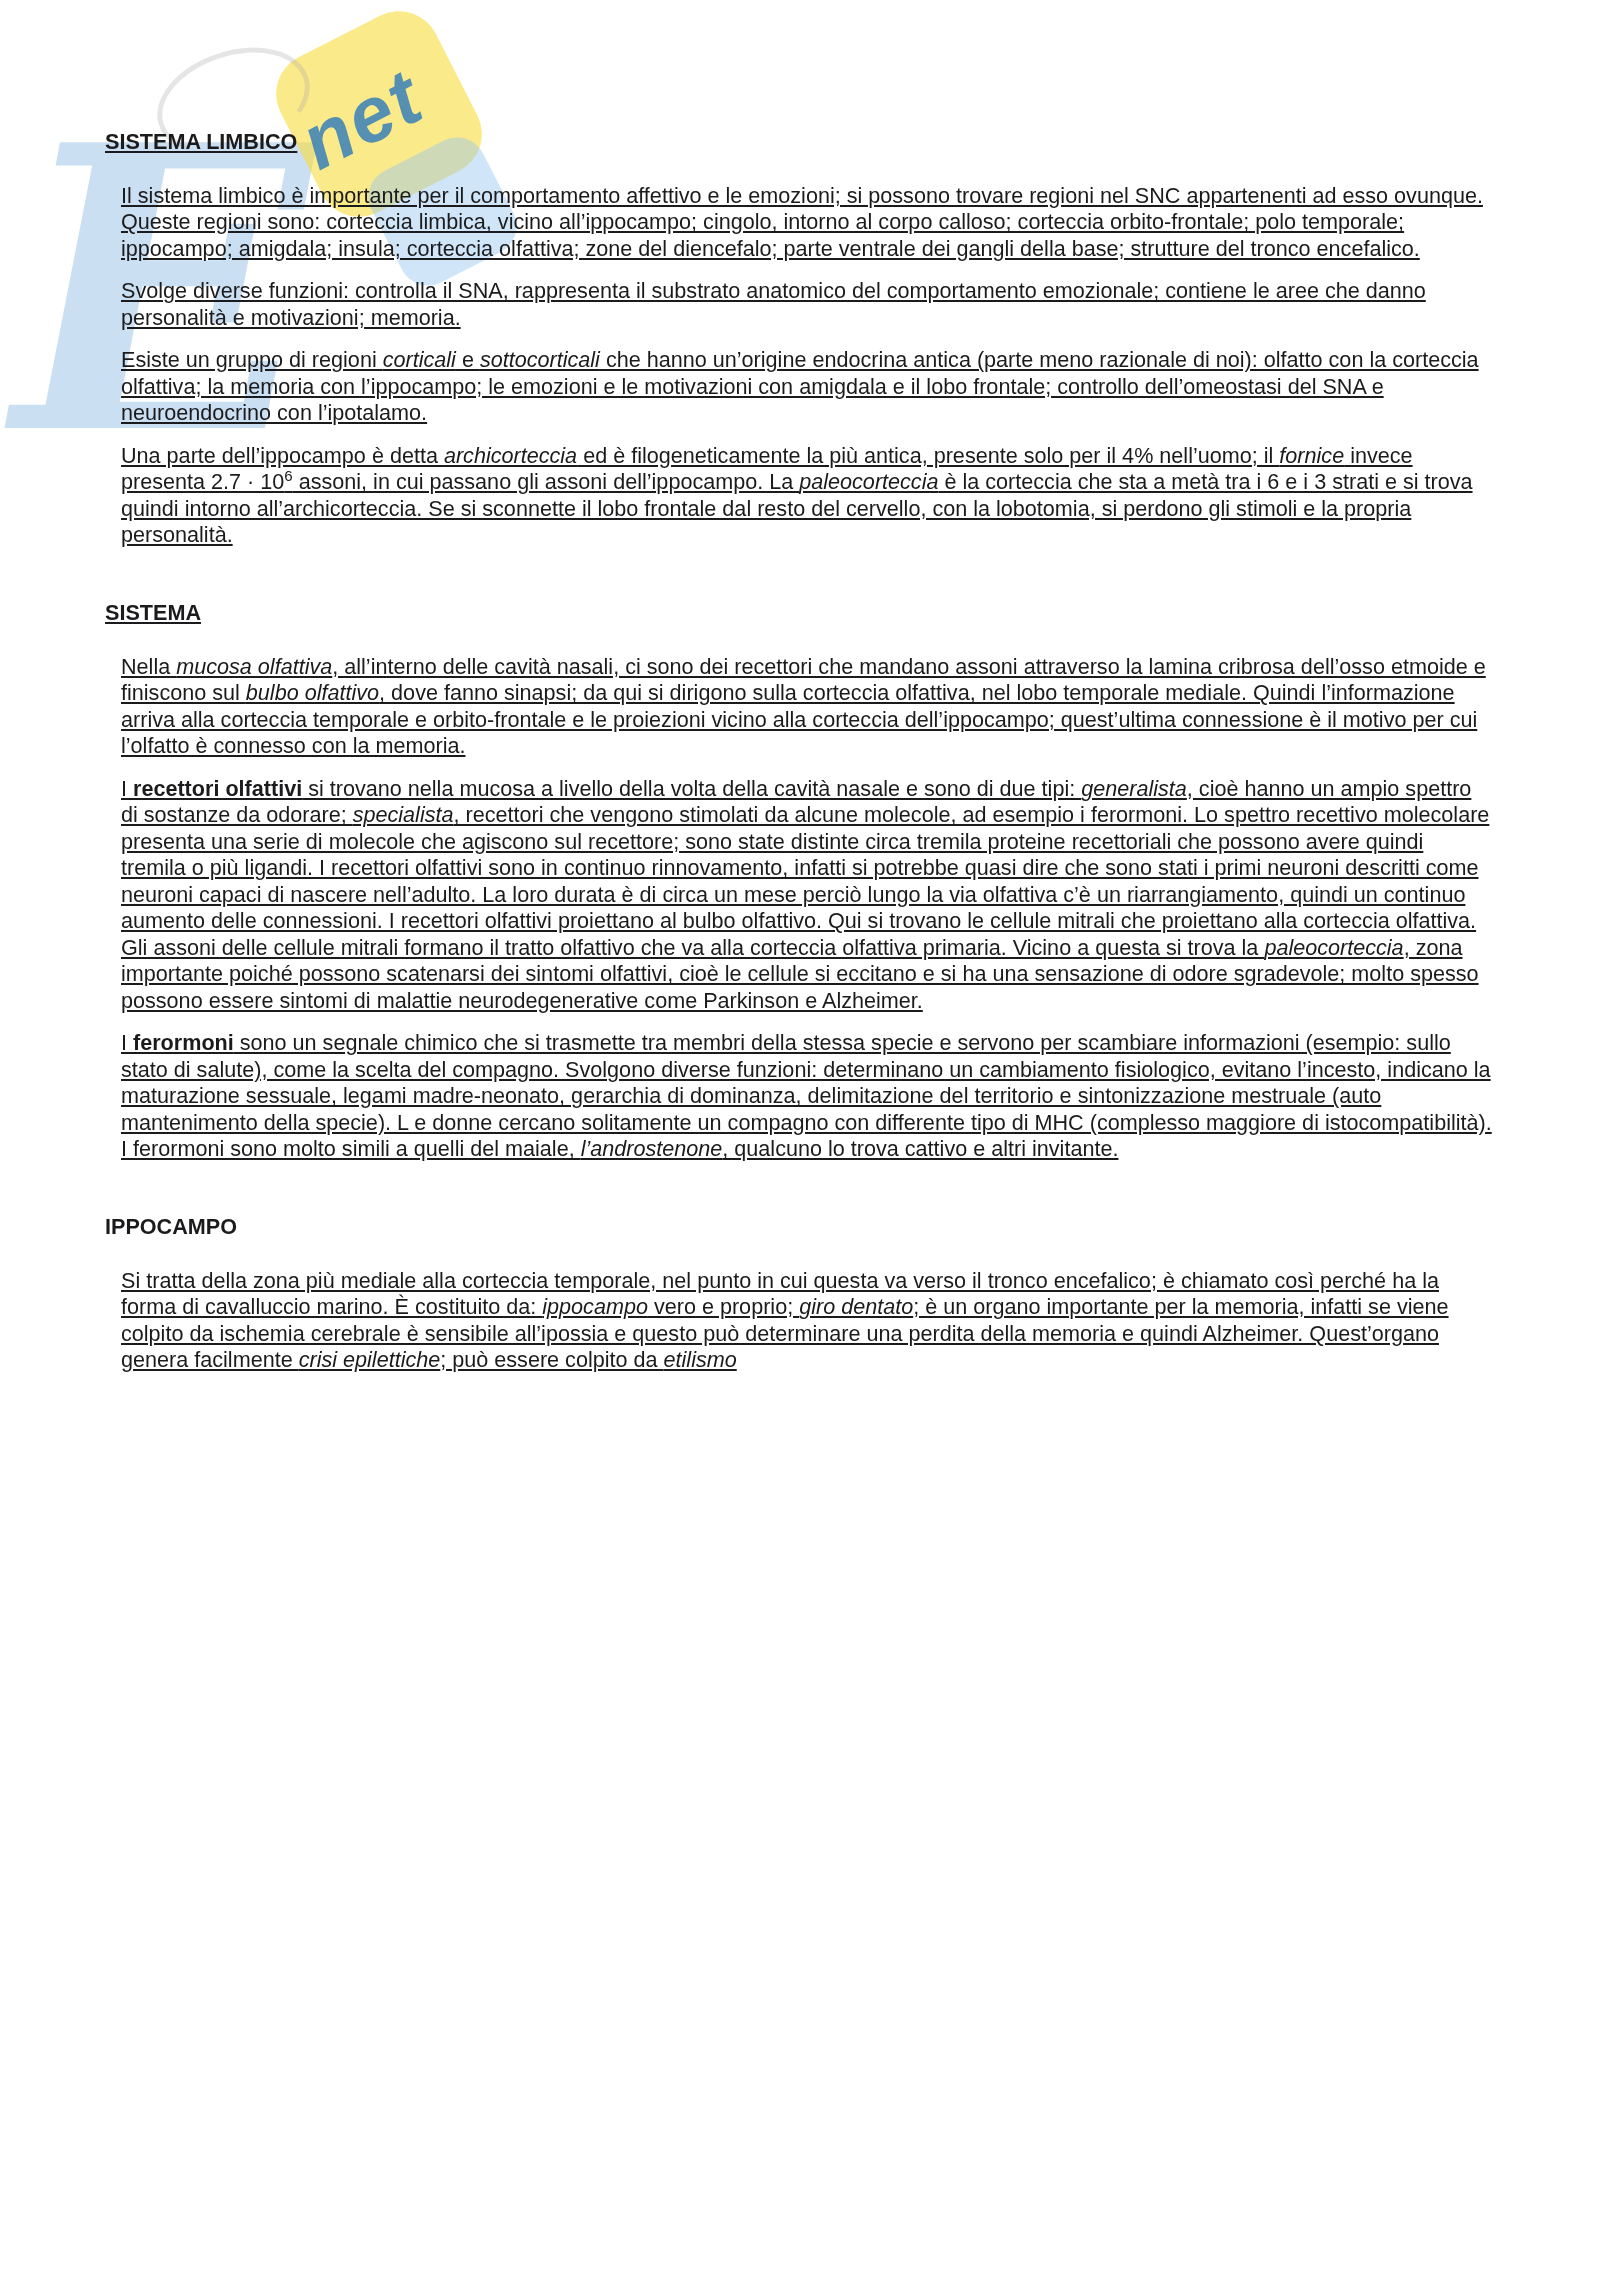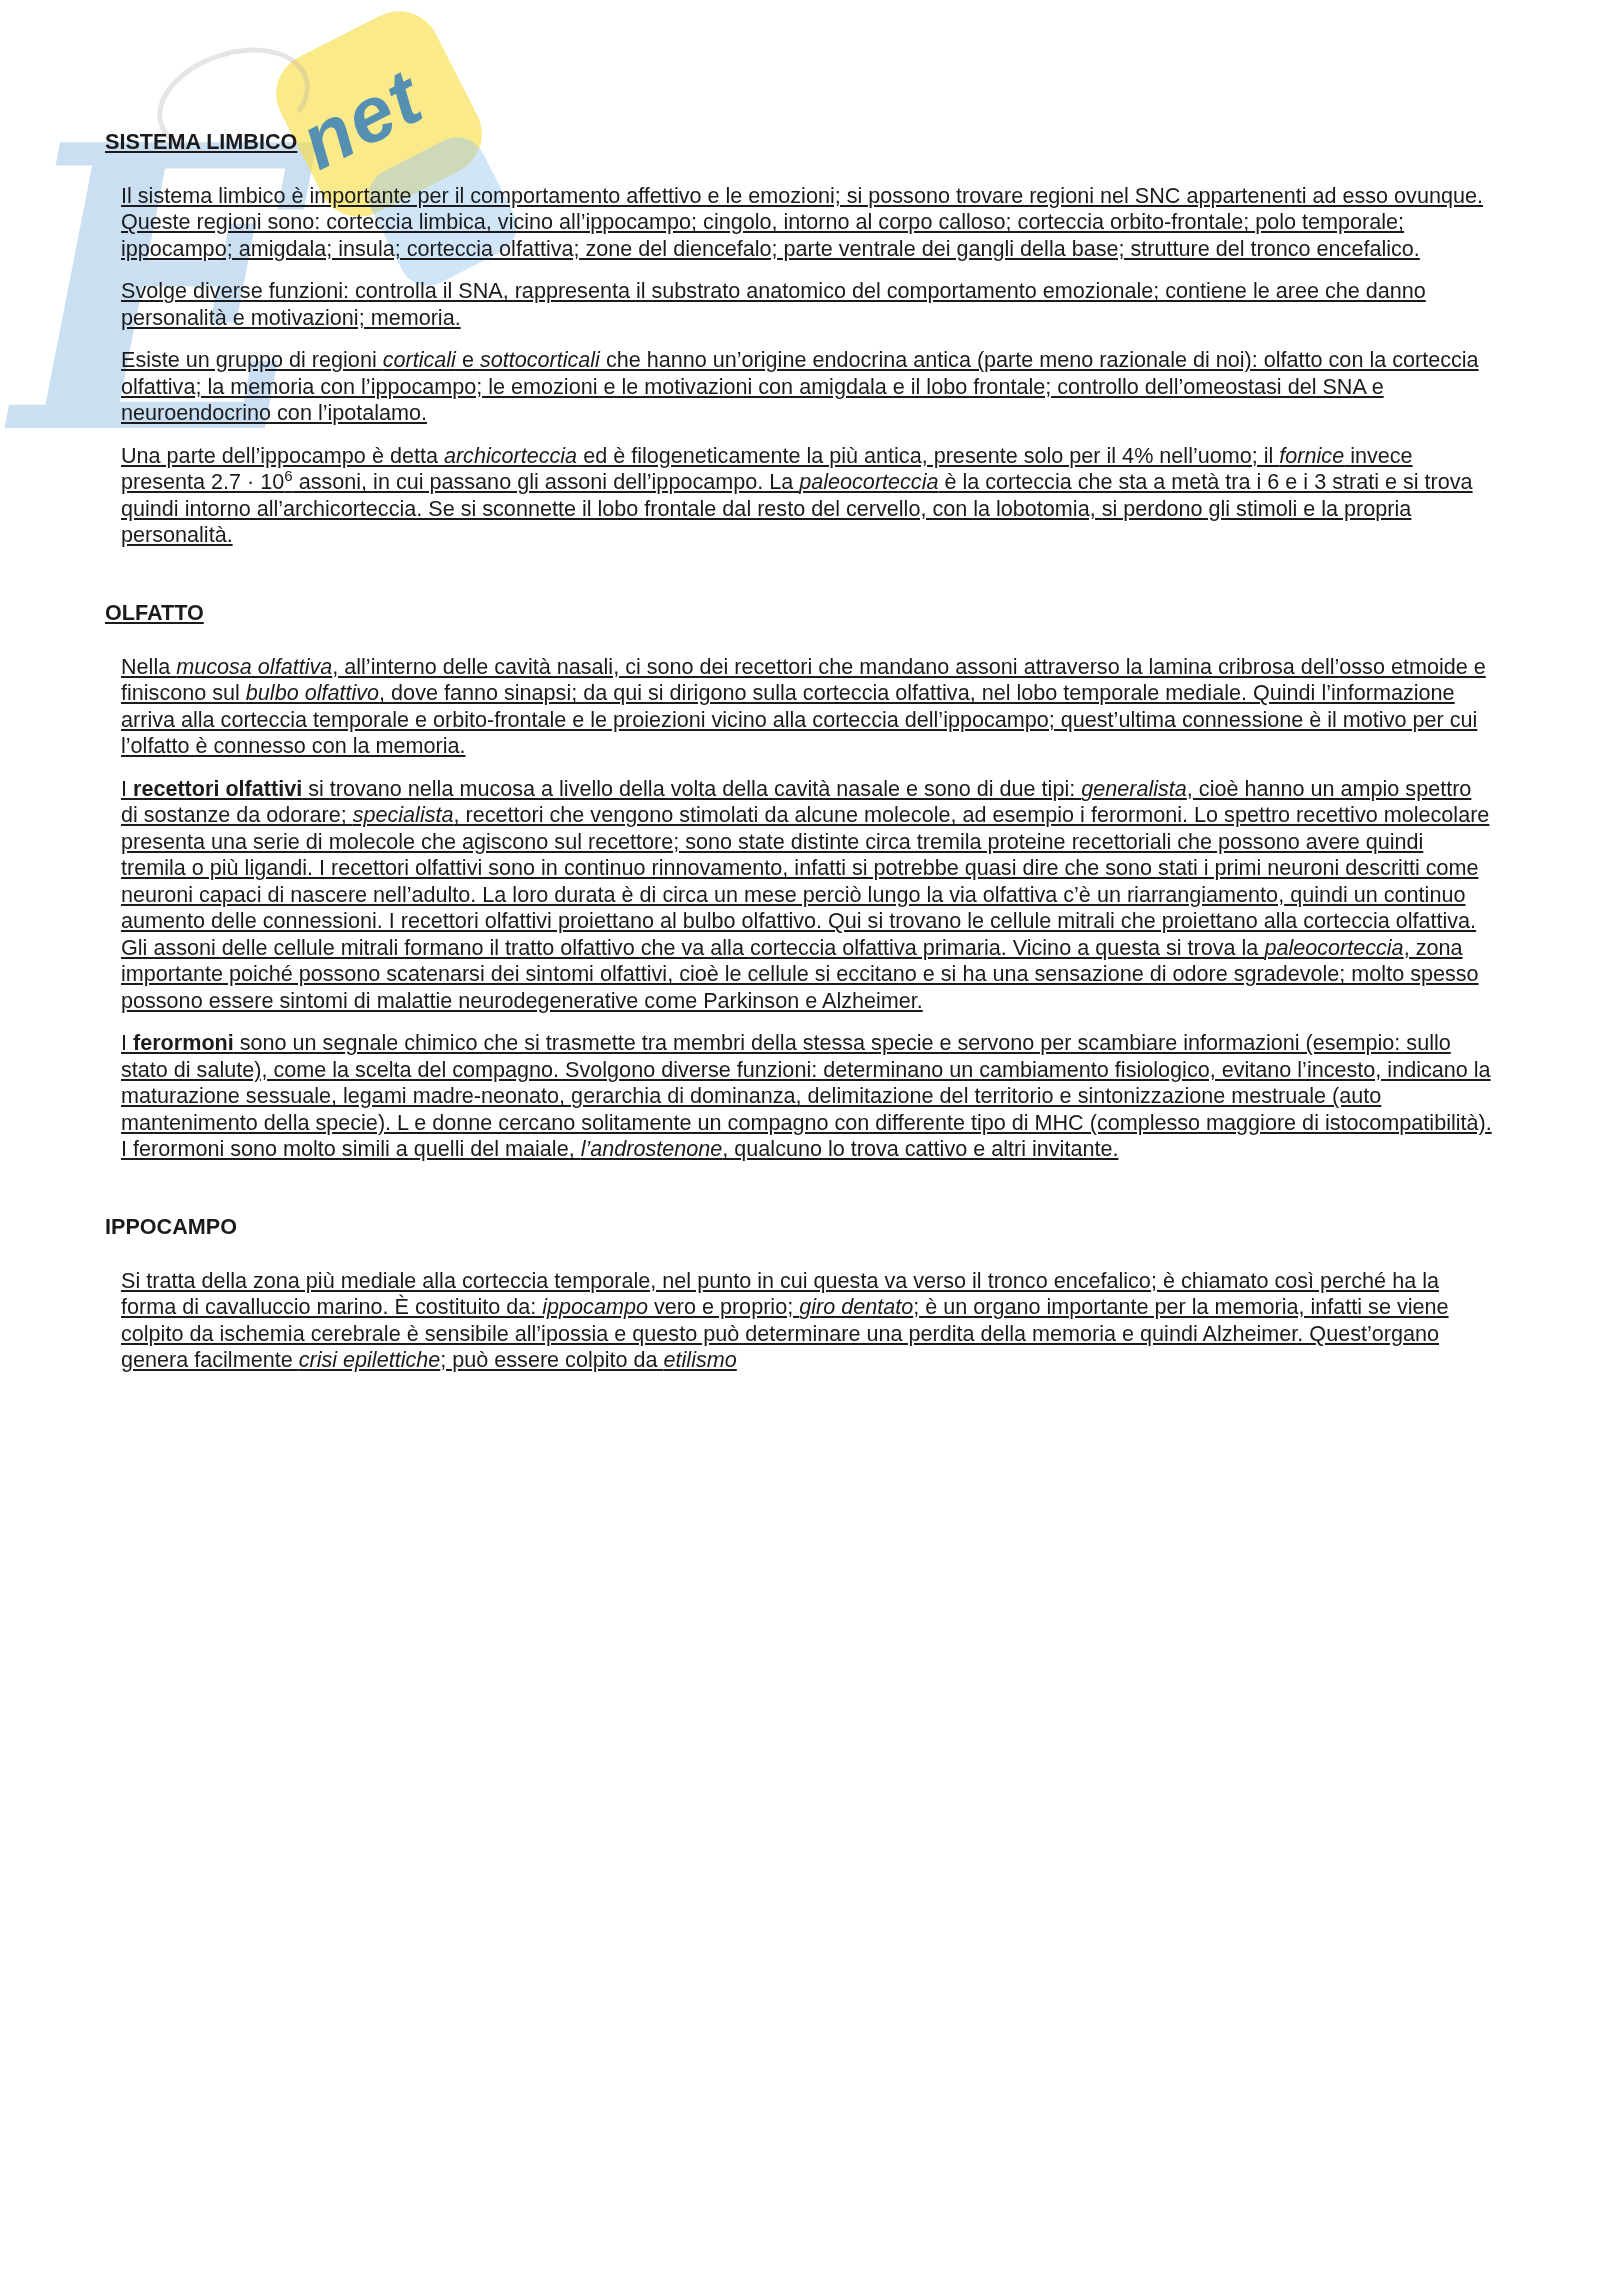--- a/index.html
+++ b/index.html
@@ -79,21 +79,21 @@
     <div class="wm-swirl"></div>
     <div class="wm-net">net</div>
   </div>
 
   <div class="content">
       <h2 class="heading u">SISTEMA LIMBICO</h2>
       <p><span>Il sistema limbico è importante per il comportamento affettivo e le emozioni; si possono trovare regioni nel SNC appartenenti ad esso ovunque. Queste regioni sono: corteccia limbica, vicino all’ippocampo; cingolo, intorno al corpo calloso; corteccia orbito-frontale; polo temporale; ippocampo; amigdala; insula; corteccia olfattiva; zone del diencefalo; parte ventrale dei gangli della base; strutture del tronco encefalico.</span></p>
       <p><span>Svolge diverse funzioni: controlla il SNA, rappresenta il substrato anatomico del comportamento emozionale; contiene le aree che danno personalità e motivazioni; memoria.</span></p>
       <p><span>Esiste un gruppo di regioni </span><span class="it">corticali</span><span> e </span><span class="it">sottocorticali</span><span> che hanno un’origine endocrina antica (parte meno razionale di noi): olfatto con la corteccia olfattiva; la memoria con l’ippocampo; le emozioni e le motivazioni con amigdala e il lobo frontale; controllo dell’omeostasi del SNA e neuroendocrino con l’ipotalamo.</span></p>
       <p><span>Una parte dell’ippocampo è detta </span><span class="it">archicorteccia</span><span> ed è filogeneticamente la più antica, presente solo per il 4% nell’uomo; il </span><span class="it">fornice</span><span> invece presenta 2.7 · 10</span><sup>6</sup><span> assoni, in cui passano gli assoni dell’ippocampo. La </span><span class="it">paleocorteccia</span><span> è la corteccia che sta a metà tra i 6 e i 3 strati e si trova quindi intorno all’archicorteccia. Se si sconnette il lobo frontale dal resto del cervello, con la lobotomia, si perdono gli stimoli e la propria personalità.</span></p>
-      <h2 class="heading u">OLFATTO</h2>
+      <h2 class="heading u">SISTEMA</h2>
       <p><span>Nella </span><span class="it">mucosa olfattiva</span><span>, all’interno delle cavità nasali, ci sono dei recettori che mandano assoni attraverso la lamina cribrosa dell’osso etmoide e finiscono sul </span><span class="it">bulbo olfattivo</span><span>, dove fanno sinapsi; da qui si dirigono sulla corteccia olfattiva, nel lobo temporale mediale. Quindi l’informazione arriva alla corteccia temporale e orbito-frontale e le proiezioni vicino alla corteccia dell’ippocampo; quest’ultima connessione è il motivo per cui l’olfatto è connesso con la memoria.</span></p>
       <p><span>I </span><span class="bd">recettori olfattivi</span><span> si trovano nella mucosa a livello della volta della cavità nasale e sono di due tipi: </span><span class="it">generalista</span><span>, cioè hanno un ampio spettro di sostanze da odorare; </span><span class="it">specialista</span><span>, recettori che vengono stimolati da alcune molecole, ad esempio i ferormoni. Lo spettro recettivo molecolare presenta una serie di molecole che agiscono sul recettore; sono state distinte circa tremila proteine recettoriali che possono avere quindi tremila o più ligandi. I recettori olfattivi sono in continuo rinnovamento, infatti si potrebbe quasi dire che sono stati i primi neuroni descritti come neuroni capaci di nascere nell’adulto. La loro durata è di circa un mese perciò lungo la via olfattiva c’è un riarrangiamento, quindi un continuo aumento delle connessioni. I recettori olfattivi proiettano al bulbo olfattivo. Qui si trovano le cellule mitrali che proiettano alla corteccia olfattiva. Gli assoni delle cellule mitrali formano il tratto olfattivo che va alla corteccia olfattiva primaria. Vicino a questa si trova la </span><span class="it">paleocorteccia</span><span>, zona importante poiché possono scatenarsi dei sintomi olfattivi, cioè le cellule si eccitano e si ha una sensazione di odore sgradevole; molto spesso possono essere sintomi di malattie neurodegenerative come Parkinson e Alzheimer.</span></p>
       <p><span>I </span><span class="bd">ferormoni</span><span> sono un segnale chimico che si trasmette tra membri della stessa specie e servono per scambiare informazioni (esempio: sullo stato di salute), come la scelta del compagno. Svolgono diverse funzioni: determinano un cambiamento fisiologico, evitano l’incesto, indicano la maturazione sessuale, legami madre-neonato, gerarchia di dominanza, delimitazione del territorio e sintonizzazione mestruale (auto mantenimento della specie). L e donne cercano solitamente un compagno con differente tipo di MHC (complesso maggiore di istocompatibilità). I ferormoni sono molto simili a quelli del maiale, </span><span class="it">l’androstenone</span><span>, qualcuno lo trova cattivo e altri invitante.</span></p>
       <h2 class="heading">IPPOCAMPO</h2>
       <p><span>Si tratta della zona più mediale alla corteccia temporale, nel punto in cui questa va verso il tronco encefalico; è chiamato così perché ha la forma di cavalluccio marino. È costituito da: </span><span class="it">ippocampo</span><span> vero e proprio; </span><span class="it">giro dentato</span><span>; è un organo importante per la memoria, infatti se viene colpito da ischemia cerebrale è sensibile all’ipossia e questo può determinare una perdita della memoria e quindi Alzheimer. Quest’organo genera facilmente </span><span class="it">crisi epilettiche</span><span>; può essere colpito da </span><span class="it">etilismo</span></p>
     </div>
 
 </div>
 
 

